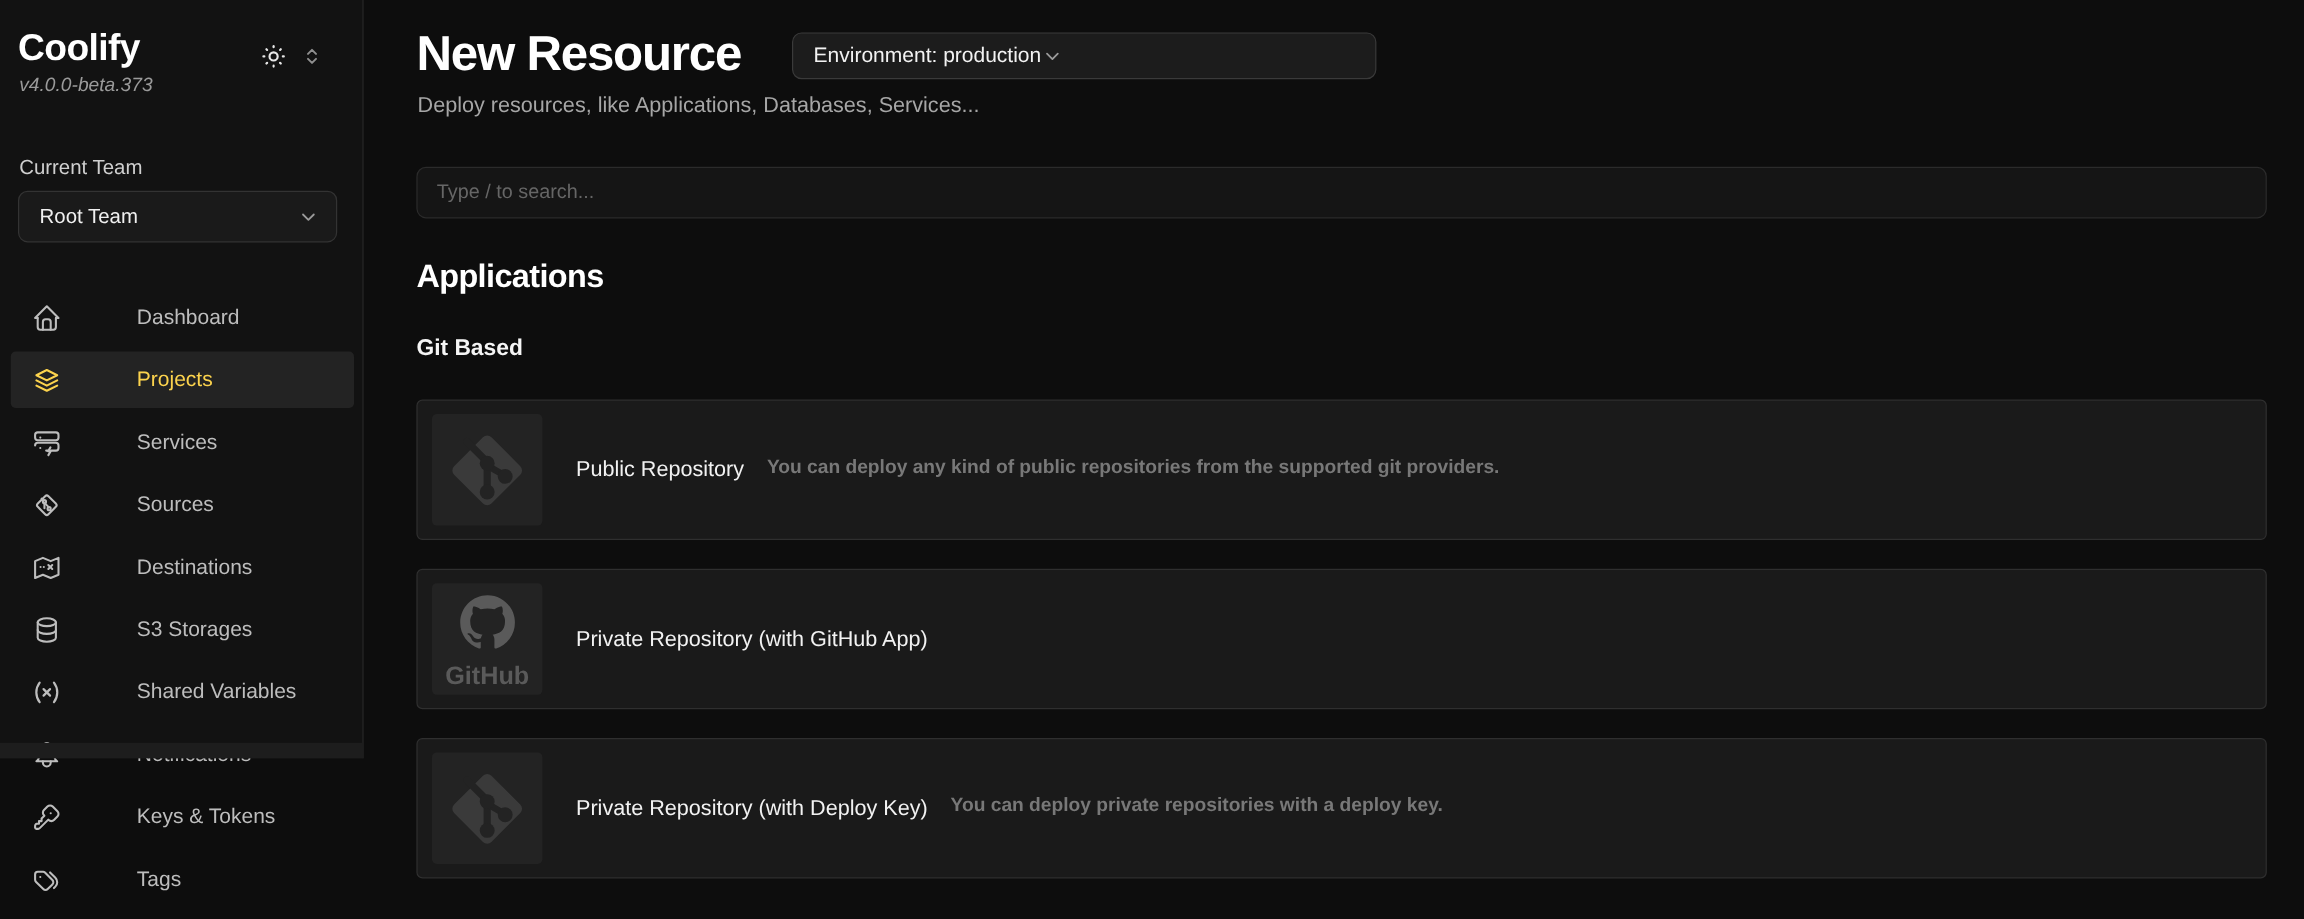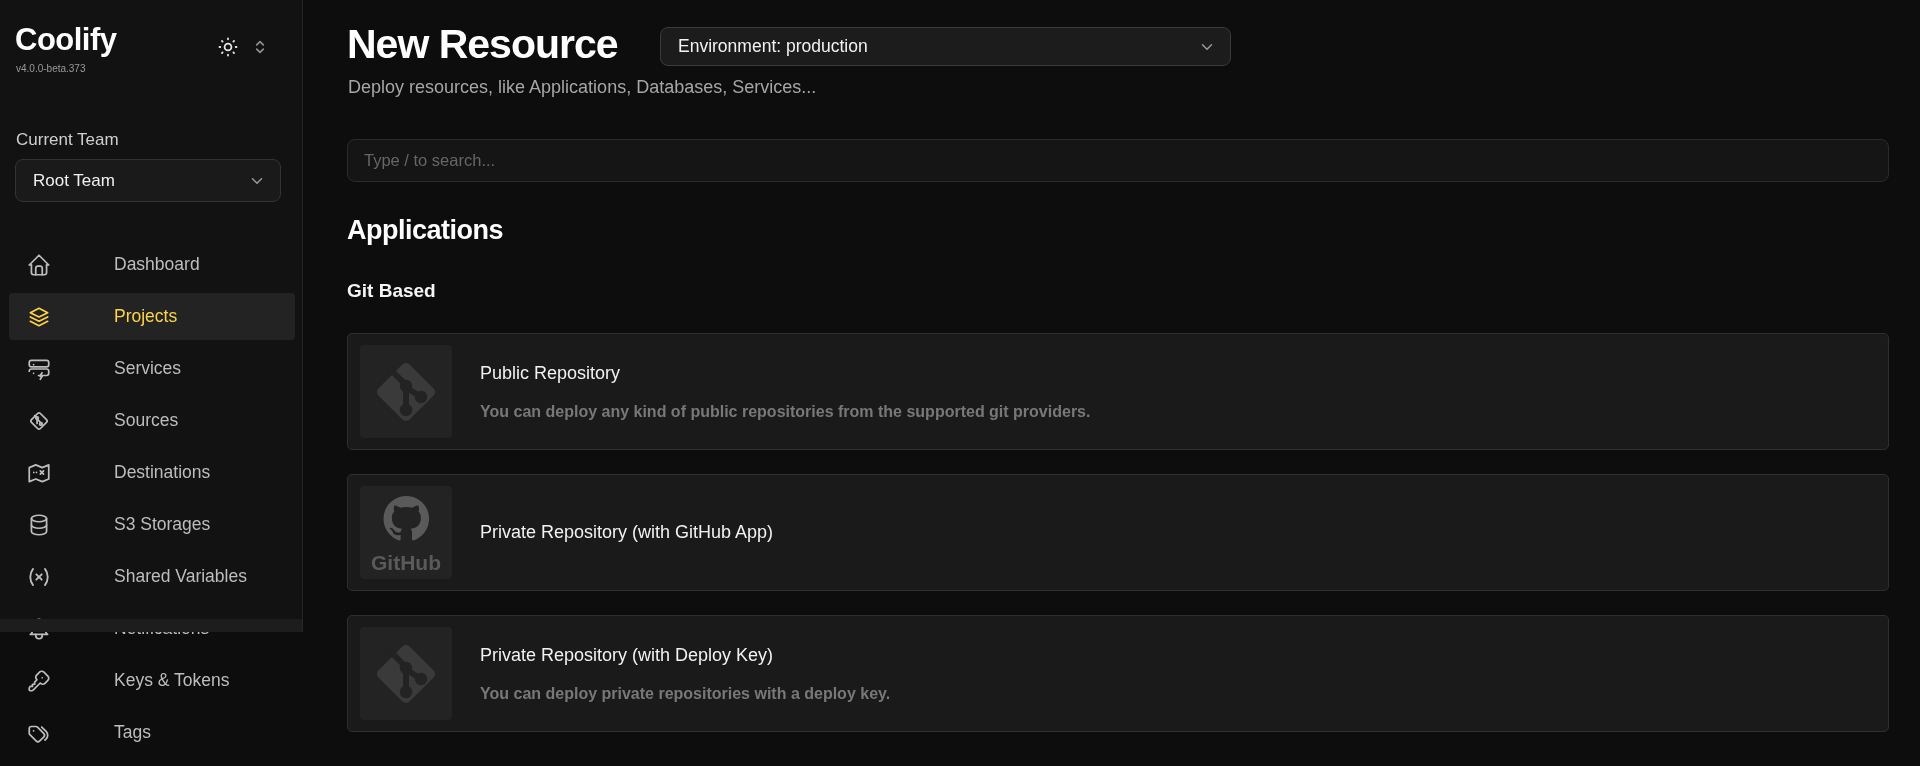--- a/index.html
+++ b/index.html
@@ -18,21 +18,21 @@
   }
   
   .sidebar{
     position:absolute; left:0; top:0; width:303px; height:632px;
     background:var(--sidebar-bg); border-right:1px solid var(--divider);
   }
   .logo{
     position:absolute; left:15px; top:22px;
     font-size:31px; font-weight:800; color:#ffffff; letter-spacing:-0.5px; cursor:pointer;
   }
-  .version{position:absolute; left:16px; top:63px; font-size:10px; color:var(--muted);}
+  .version{position:absolute; left:16px; top:63px; font-size:16px; color:var(--muted);font-style:italic;}
   .topicons{position:absolute; right:32px; top:35px; display:flex; gap:10px; align-items:center;}
   .iconbtn{width:24px; height:24px; color:#e6e6e6; cursor:pointer; display:inline-flex;}
   .iconbtn.dim{color:#8f8f8f; width:20px; height:20px;}
   .iconbtn svg{width:100%; height:100%;}
   .team-label{position:absolute; left:16px; top:130px; font-size:17px; color:#cfcfcf;}
   .team-select{
     position:absolute; left:15px; top:159px; width:266px; height:43px;
     background:var(--field-bg); border:1px solid var(--field-border); border-radius:8px;
     display:flex; align-items:center; justify-content:space-between;
     padding:0 14px 0 17px; cursor:pointer;
@@ -52,23 +52,23 @@
   .sidebar-bottom-strip{
     position:absolute; left:0; bottom:0; width:302px; height:13px; background:#1d1d1d;
   }
   
   .main{position:absolute; left:304px; top:0; width:1616px; height:766px;}
   .page-title{
     position:absolute; left:43px; top:21px;
     font-size:41px; font-weight:800; color:#ffffff; letter-spacing:-1px;
   }
   .env-select{
-    position:absolute; left:356px; top:27px; width:571px; height:39px;
+    position:absolute; left:356px; top:27px; width:487px; height:39px;
     background:#1c1c1c; border:1px solid #3a3a3a; border-radius:8px;
-    display:flex; align-items:center; justify-content:space-between;
+    display:flex; align-items:center; justify-content:flex-start;
     padding:0 14px 0 17px; cursor:pointer;
   }
   .env-select .val{font-size:17.5px; color:#f2f2f2;}
   .subtitle{position:absolute; left:44px; top:77px; font-size:18px; color:#a6a6a6;}
   .search{
     position:absolute; left:43px; top:139px; width:1542px; height:43px;
     background:#151515; border:1px solid #2b2b2b; border-radius:8px;
     color:#d8d8d8; font-size:16.5px; padding:0 16px; outline:none;
     font-family:Liberation Sans, sans-serif;
   }
@@ -84,21 +84,21 @@
   .cards{position:absolute; left:43px; top:333px; width:1542px; display:flex; flex-direction:column; gap:24px;}
   .card{
     height:117px; background:var(--card-bg); border:1px solid var(--card-border);
     border-radius:5px; display:flex; align-items:center; padding:12px; cursor:pointer;
   }
   .tile{
     width:92px; height:93px; background:var(--tile-bg); border-radius:4px;
     display:flex; align-items:center; justify-content:center; flex:0 0 auto;
   }
   .tile svg{width:90px; height:90px;}
-  .card-text{margin-left:28px; display:flex; flex-direction:column; gap:19px;}
+  .card-text{margin-left:28px; display:flex; gap:19px;}
   .card-title{font-size:18px; color:#f2f2f2;}
   .card-desc{font-size:16px; font-weight:700; color:var(--desc);}
 </style>
 </head>
 <body>
 
 <aside class="sidebar">
   <div class="logo">Coolify</div>
   <div class="version">v4.0.0-beta.373</div>
 

